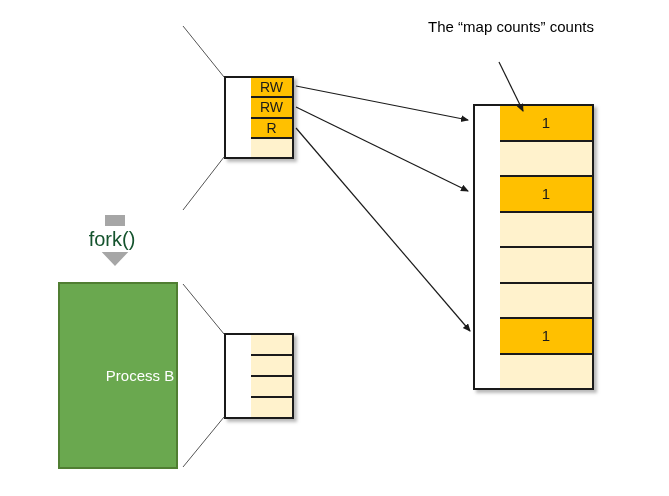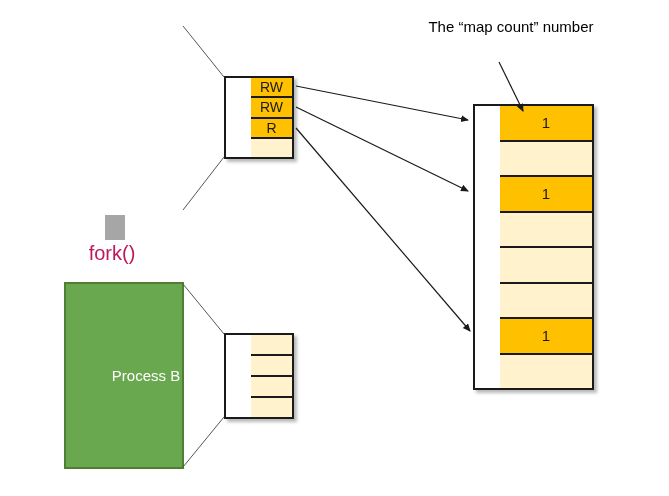--- a/index.html
+++ b/index.html
@@ -12,21 +12,21 @@
 
   .proc {
     position:absolute; display:flex; align-items:center; justify-content:center;
     color:#ffffff; font-size:15px;
   }
   .proc.a {
     left:63px; top:23px; width:120px; height:188px;
     background:var(--process-a-fill); border:2px solid var(--process-a-border);
   }
   .proc.b {
-    left:64px; top:282px; width:120px; height:187px;
+    left:58px; top:282px; width:120px; height:187px;
     background:var(--process-b-fill); border:2px solid var(--process-b-border);padding-left:44px;
   }
 
   .ptable {
     position:absolute; display:flex; flex-direction:column;
     border:2px solid var(--cell-border);
     box-shadow:3px 3px 3px rgba(130,130,130,0.55);
     padding-left:25px;
   }
   .ptable .row {
@@ -37,21 +37,21 @@
   .ptable .row + .row { border-top:2px solid var(--cell-border); }
 
   #page-table-a { left:224px; top:76px;  width:70px;  height:83px; }
   #page-table-b { left:224px; top:333px; width:70px;  height:86px; }
   #phys-mem     { left:473px; top:104px; width:121px; height:286px; }
   #phys-mem .row { font-size:15px; }
 
   #fork-label {
     position:absolute; left:80px; top:226px; width:64px;
     background:#ffffff; text-align:center;
-    font-size:20px; color:#be185d; line-height:26px;margin-top:14px;
+    font-size:20px; color:#14532d; line-height:26px;
   }
 
   #annotation {
     position:absolute; left:353px; top:17px; width:316px;
     text-align:center; font-size:15px; line-height:19px; color:#000000;
   }
 </style>
 </head>
 <body>
 
@@ -121,21 +121,21 @@
       </div>
       <div class="row hl">
         <span>1</span>
       </div>
       <div class="row">
         <span></span>
       </div>
     </div>
 
   <div id="annotation">
-    <div>The “map count” number</div>
+    <div>The “map counts” counts</div>
   </div>
 
   <svg class="layer" width="669" height="496">
     <defs>
       <marker id="ah" markerWidth="9" markerHeight="8" refX="7" refY="3.5" orient="auto" markerUnits="userSpaceOnUse">
         <path d="M0,0 L8,3.5 L0,7 Z" fill="var(--arrow)"></path>
       </marker>
     </defs>
 
     <line x1="183" y1="26" x2="224" y2="77" stroke="var(--connector)" stroke-width="1"></line>

